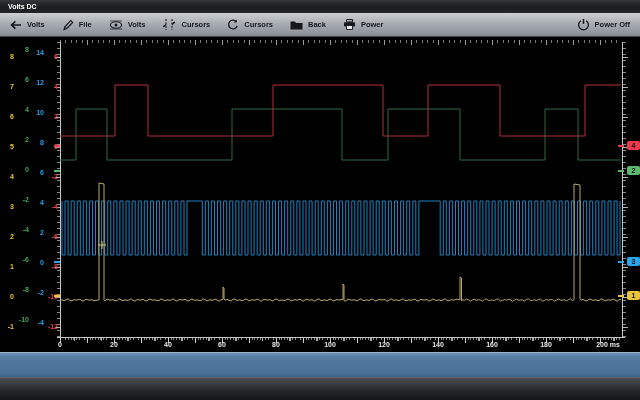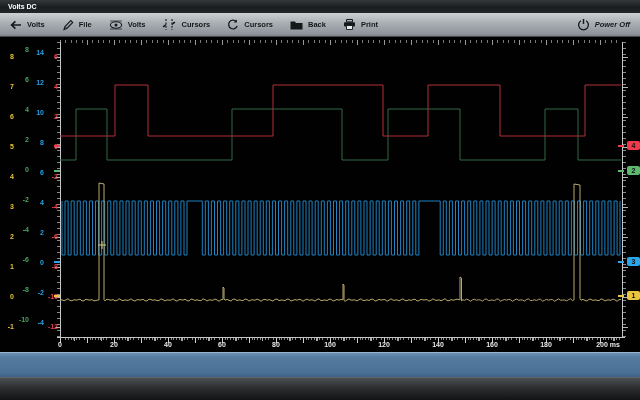--- a/index.html
+++ b/index.html
@@ -10,21 +10,21 @@
   #title-bar{position:absolute;left:0;top:0;width:640px;height:13px;
     background:linear-gradient(180deg,#34383b,#1a1d1f 55%,#242729);
     color:#fff;font-size:7px;font-weight:bold;line-height:13px;padding-left:8px;box-sizing:border-box;}
 
   
   #toolbar{position:absolute;left:0;top:13px;width:640px;height:24px;box-sizing:border-box;
     background:linear-gradient(180deg,#ccd0d3,#a9aeb3 45%,#8d9398 92%,#787e84);
     border-bottom:1px solid #43484d;display:flex;align-items:center;padding:0 10px;gap:17px;}
   .tb-item{display:flex;align-items:center;gap:5px;font-size:7.5px;font-weight:bold;color:#15181b;cursor:pointer;}
   .tb-item svg{display:block;}
-  #power{margin-left:auto;font-style:italic;}
+  #power{margin-left:auto;}
 
   
   #plot{position:absolute;left:0;top:37px;width:640px;height:315px;background:#010101;}
   .ruler{position:absolute;background:#c4c6c8;}
   .ticks{position:absolute;}
   .ylab{position:absolute;width:20px;text-align:right;font-size:7px;font-weight:bold;line-height:8px;}
   .xlab{position:absolute;width:40px;text-align:center;font-size:7px;font-weight:bold;color:#e8e8e8;line-height:8px;}
   .badge{position:absolute;left:627px;width:13px;height:9px;border-radius:2px;
     font-size:7px;font-weight:bold;color:#111;text-align:center;line-height:9px;}
   .zdash{position:absolute;width:6px;height:2px;}
@@ -105,21 +105,21 @@
     <span>Back</span>
   </div>
   <div class="tb-item">
     <span>
         <svg width="13" height="11" viewBox="0 0 13 11">
           <path d="M3.5.5h6v2.4h-6z" fill="none" stroke="#15181b"></path>
           <rect x="1" y="3.2" width="11" height="4.2" rx="1" fill="#15181b"></rect>
           <path d="M3.5 6.5h6v4h-6z" fill="#e8eaec" stroke="#15181b" stroke-width=".9"></path>
         </svg>
       </span>
-    <span>Print</span>
+    <span>Power</span>
   </div>
   <div class="tb-item" id="power">
     <span>
         <svg width="13" height="13" viewBox="0 0 14 14">
           <path d="M7 1v5.4" stroke="#15181b" stroke-width="1.6"></path>
           <path d="M4.2 2.9a5.3 5.3 0 1 0 5.6 0" fill="none" stroke="#15181b" stroke-width="1.4"></path>
         </svg>
       </span>
     <span>Power Off</span>
   </div>

